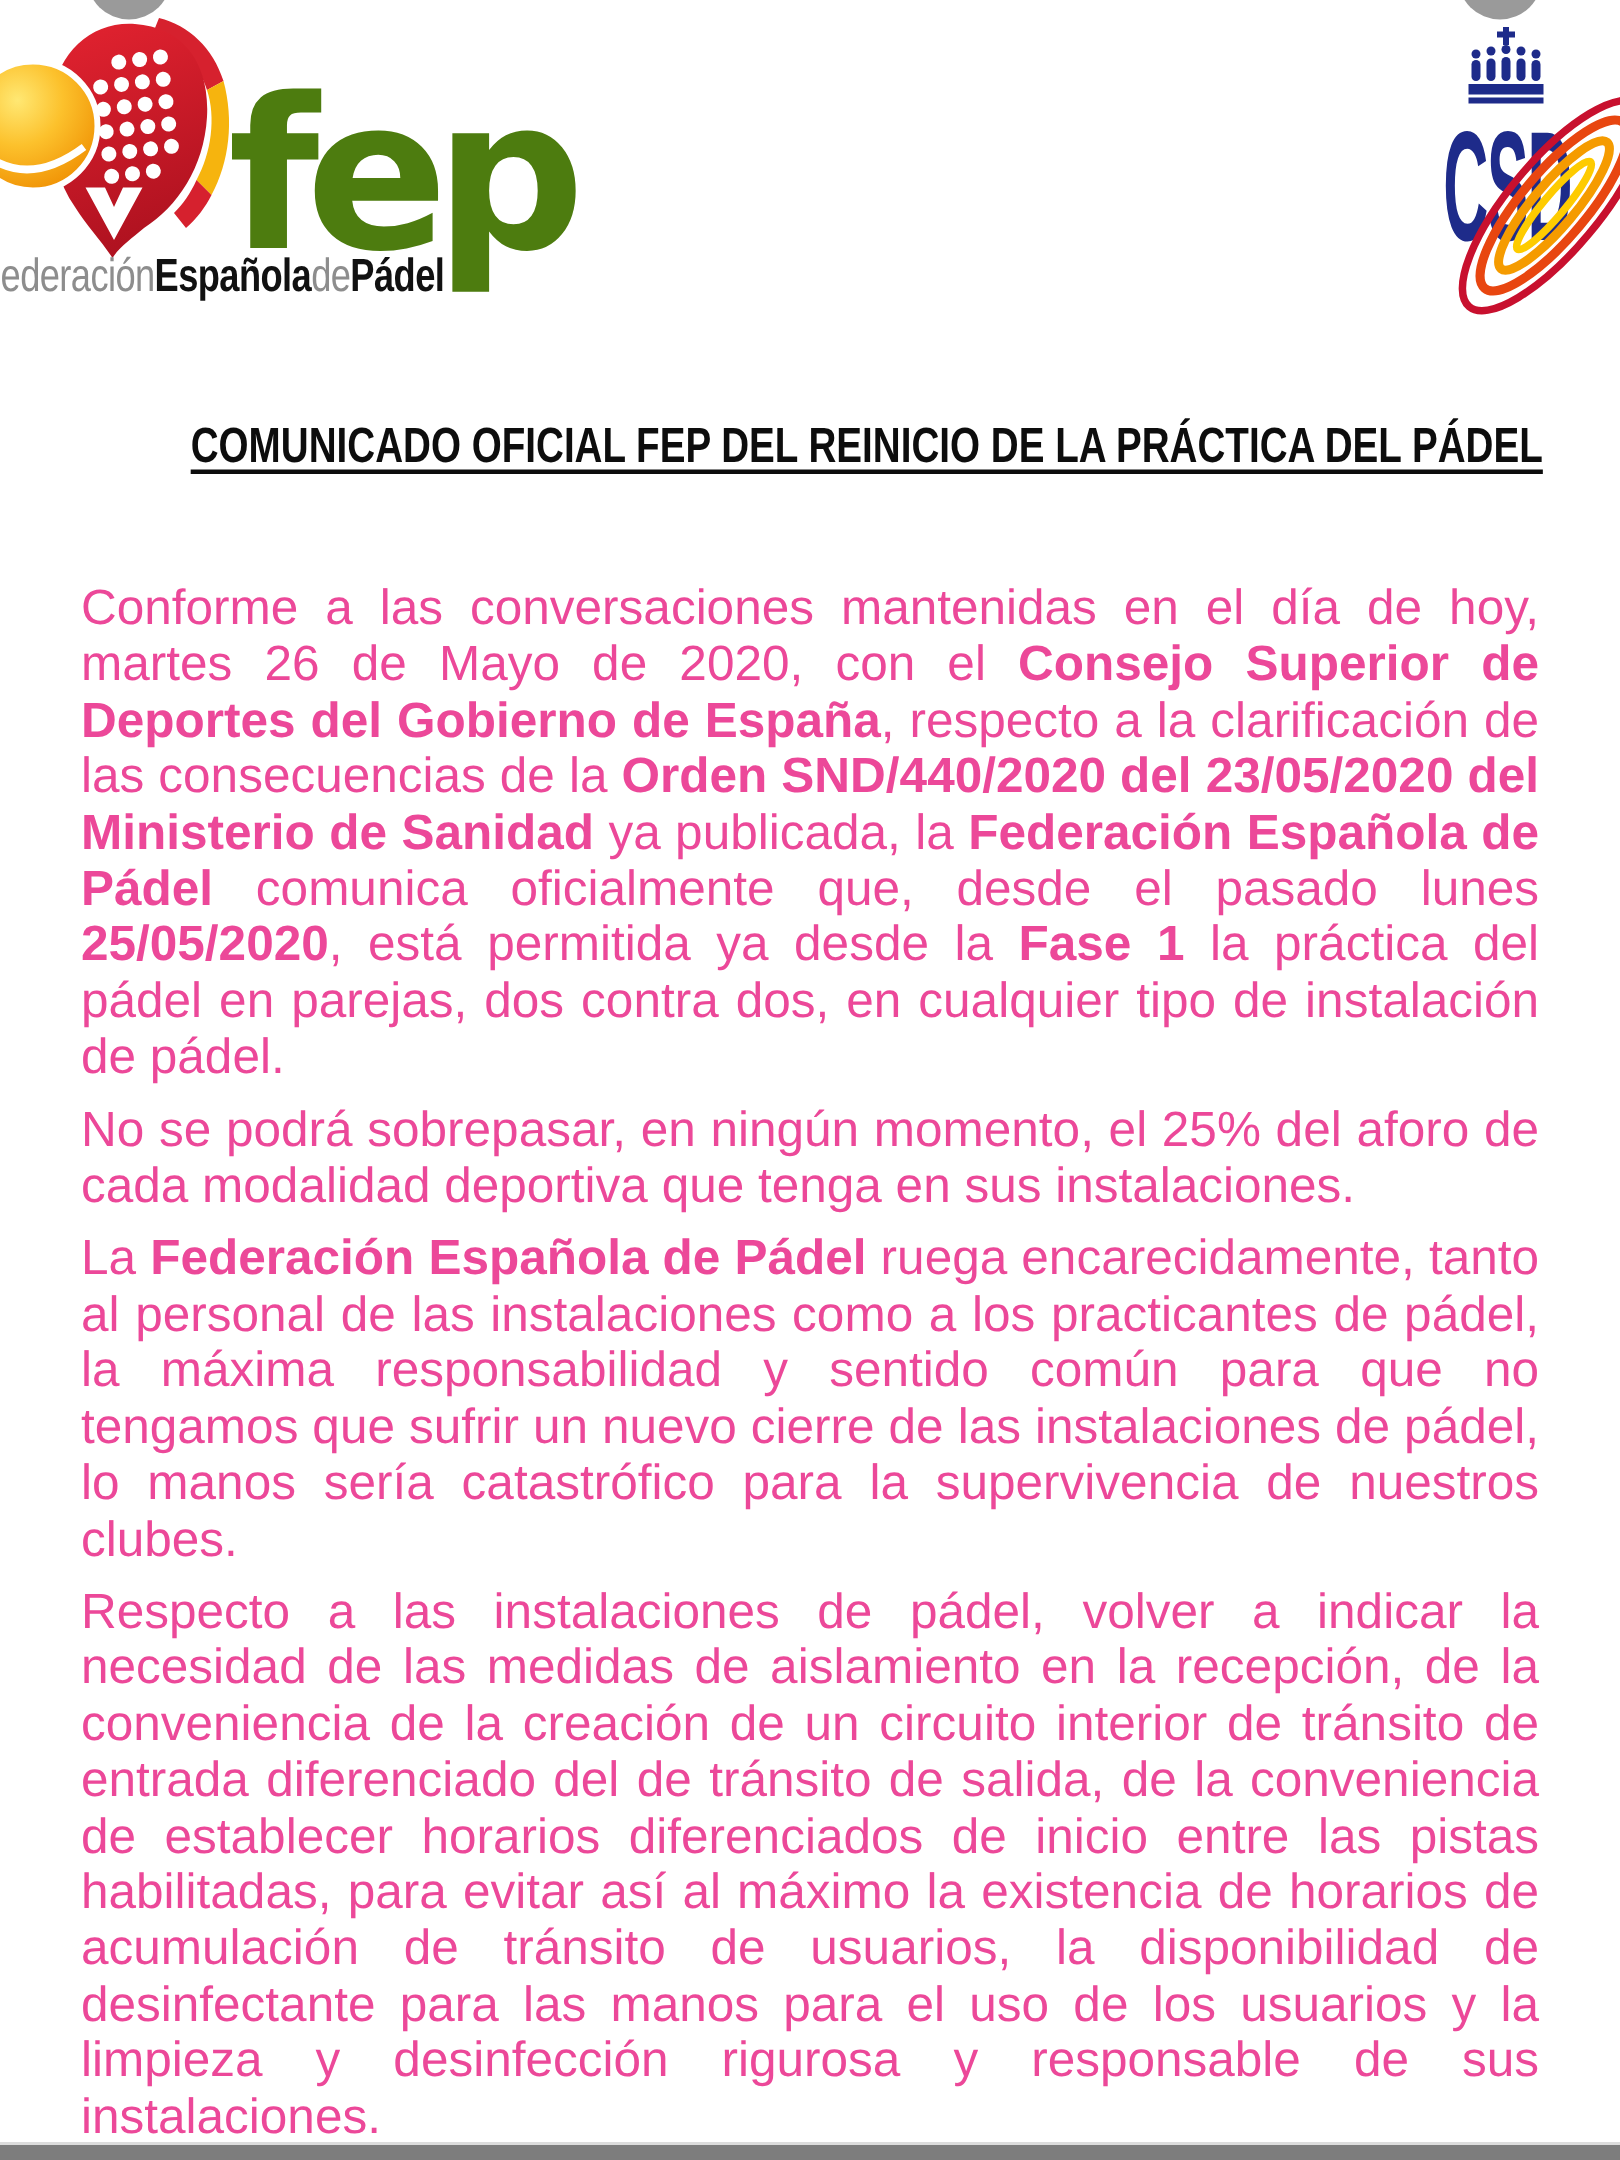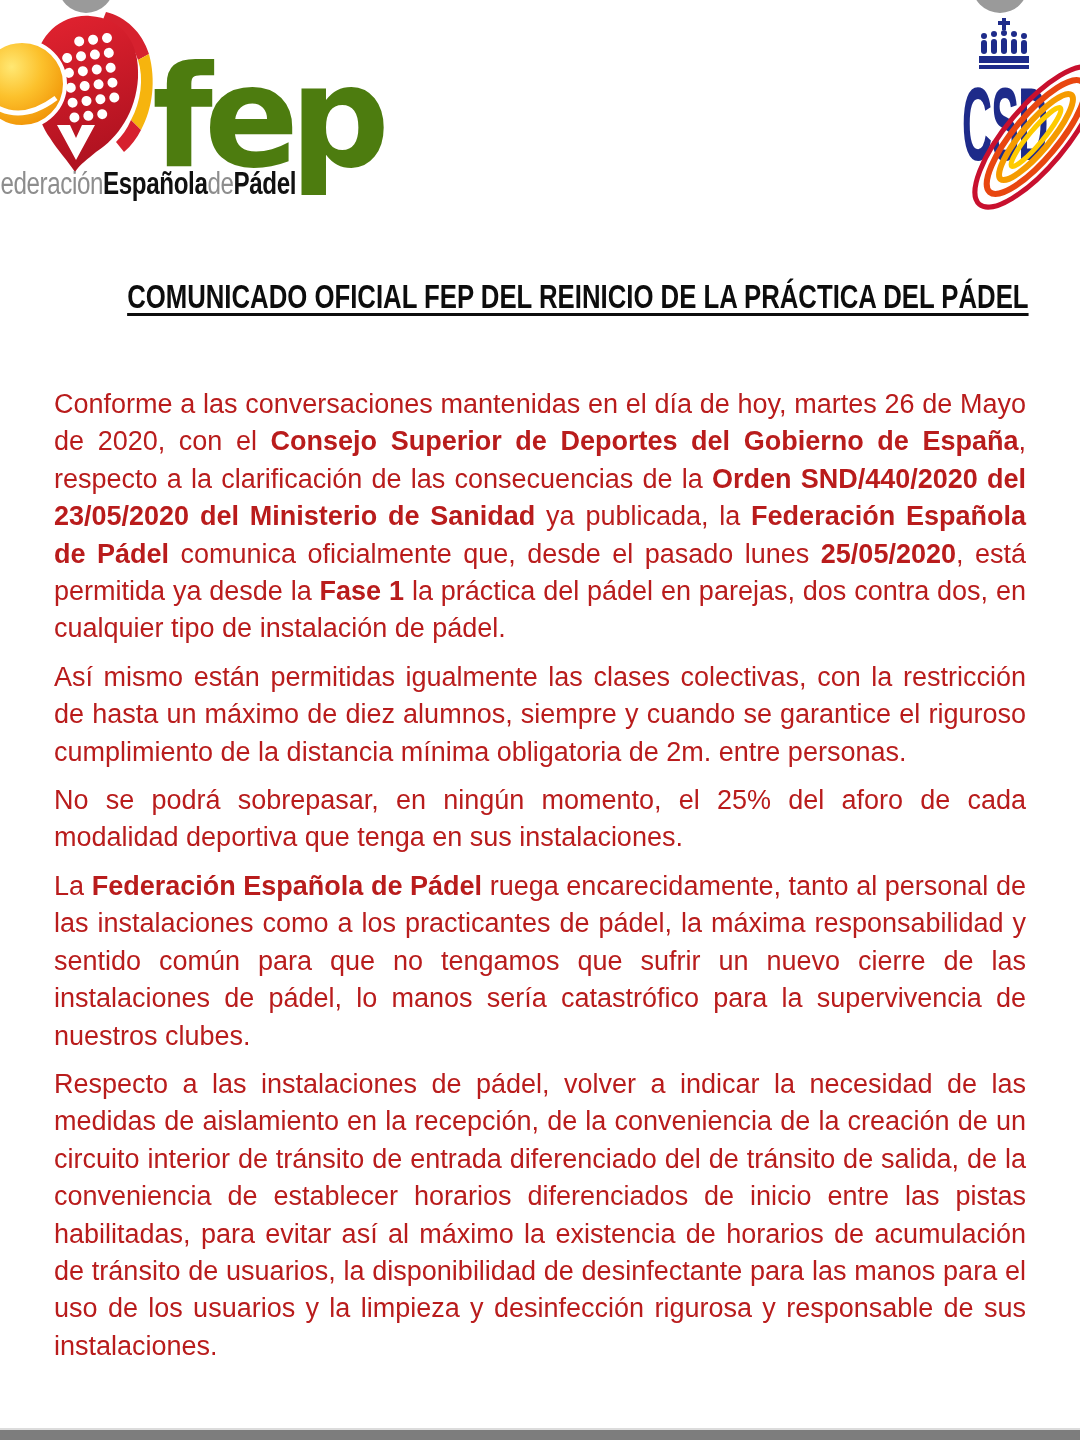--- a/index.html
+++ b/index.html
@@ -69,22 +69,22 @@
     color:#0d0d0d;
     text-decoration:underline;
     text-decoration-thickness:3px;
     text-underline-offset:5px;
   }
 
   
   .doc-body{
     position:absolute;
     top:386px;left:54px;right:54px;
-    color:#b91c1c;
-    font-size:27px;
+    color:#ec4899;
+    font-size:33px;
     line-height:37.4px;
     text-align:justify;
   }
   .para{margin:0 0 11px 0;}
   .para .b{font-weight:bold;}
 
   
   .bottom-bar{
     position:absolute;left:0;right:0;bottom:0;
     height:10px;
@@ -187,21 +187,20 @@
       </g>
     </svg>
   </div>
 
   <div class="doc-title">
     <span class="inner">COMUNICADO OFICIAL FEP DEL REINICIO DE LA PRÁCTICA DEL PÁDEL</span>
   </div>
 
   <div class="doc-body">
       <p class="para"><span>Conforme a las conversaciones mantenidas en el día de hoy, martes 26 de Mayo de 2020, con el </span><span class="b">Consejo Superior de Deportes del Gobierno de España</span><span>, respecto a la clarificación de las consecuencias de la </span><span class="b">Orden SND/440/2020 del 23/05/2020 del Ministerio de Sanidad</span><span> ya publicada, la </span><span class="b">Federación Española de Pádel</span><span> comunica oficialmente que, desde el pasado lunes </span><span class="b">25/05/2020</span><span>, está permitida ya desde la </span><span class="b">Fase 1</span><span> la práctica del pádel en parejas, dos contra dos, en cualquier tipo de instalación de pádel.</span></p>
-      <p class="para"><span>Así mismo están permitidas igualmente las clases colectivas, con la restricción de hasta un máximo de diez alumnos, siempre y cuando se garantice el riguroso cumplimiento de la distancia mínima obligatoria de 2m. entre personas.</span></p>
       <p class="para"><span>No se podrá sobrepasar, en ningún momento, el 25% del aforo de cada modalidad deportiva que tenga en sus instalaciones.</span></p>
       <p class="para"><span>La </span><span class="b">Federación Española de Pádel</span><span> ruega encarecidamente, tanto al personal de las instalaciones como a los practicantes de pádel, la máxima responsabilidad y sentido común para que no tengamos que sufrir un nuevo cierre de las instalaciones de pádel, lo manos sería catastrófico para la supervivencia de nuestros clubes.</span></p>
       <p class="para"><span>Respecto a las instalaciones de pádel, volver a indicar la necesidad de las medidas de aislamiento en la recepción, de la conveniencia de la creación de un circuito interior de tránsito de entrada diferenciado del de tránsito de salida, de la conveniencia de establecer horarios diferenciados de inicio entre las pistas habilitadas, para evitar así al máximo la existencia de horarios de acumulación de tránsito de usuarios, la disponibilidad de desinfectante para las manos para el uso de los usuarios y la limpieza y desinfección rigurosa y responsable de sus instalaciones.</span></p>
     </div>
 
   <div class="bottom-bar"></div>
 
 </div>
 
 </body></html>

